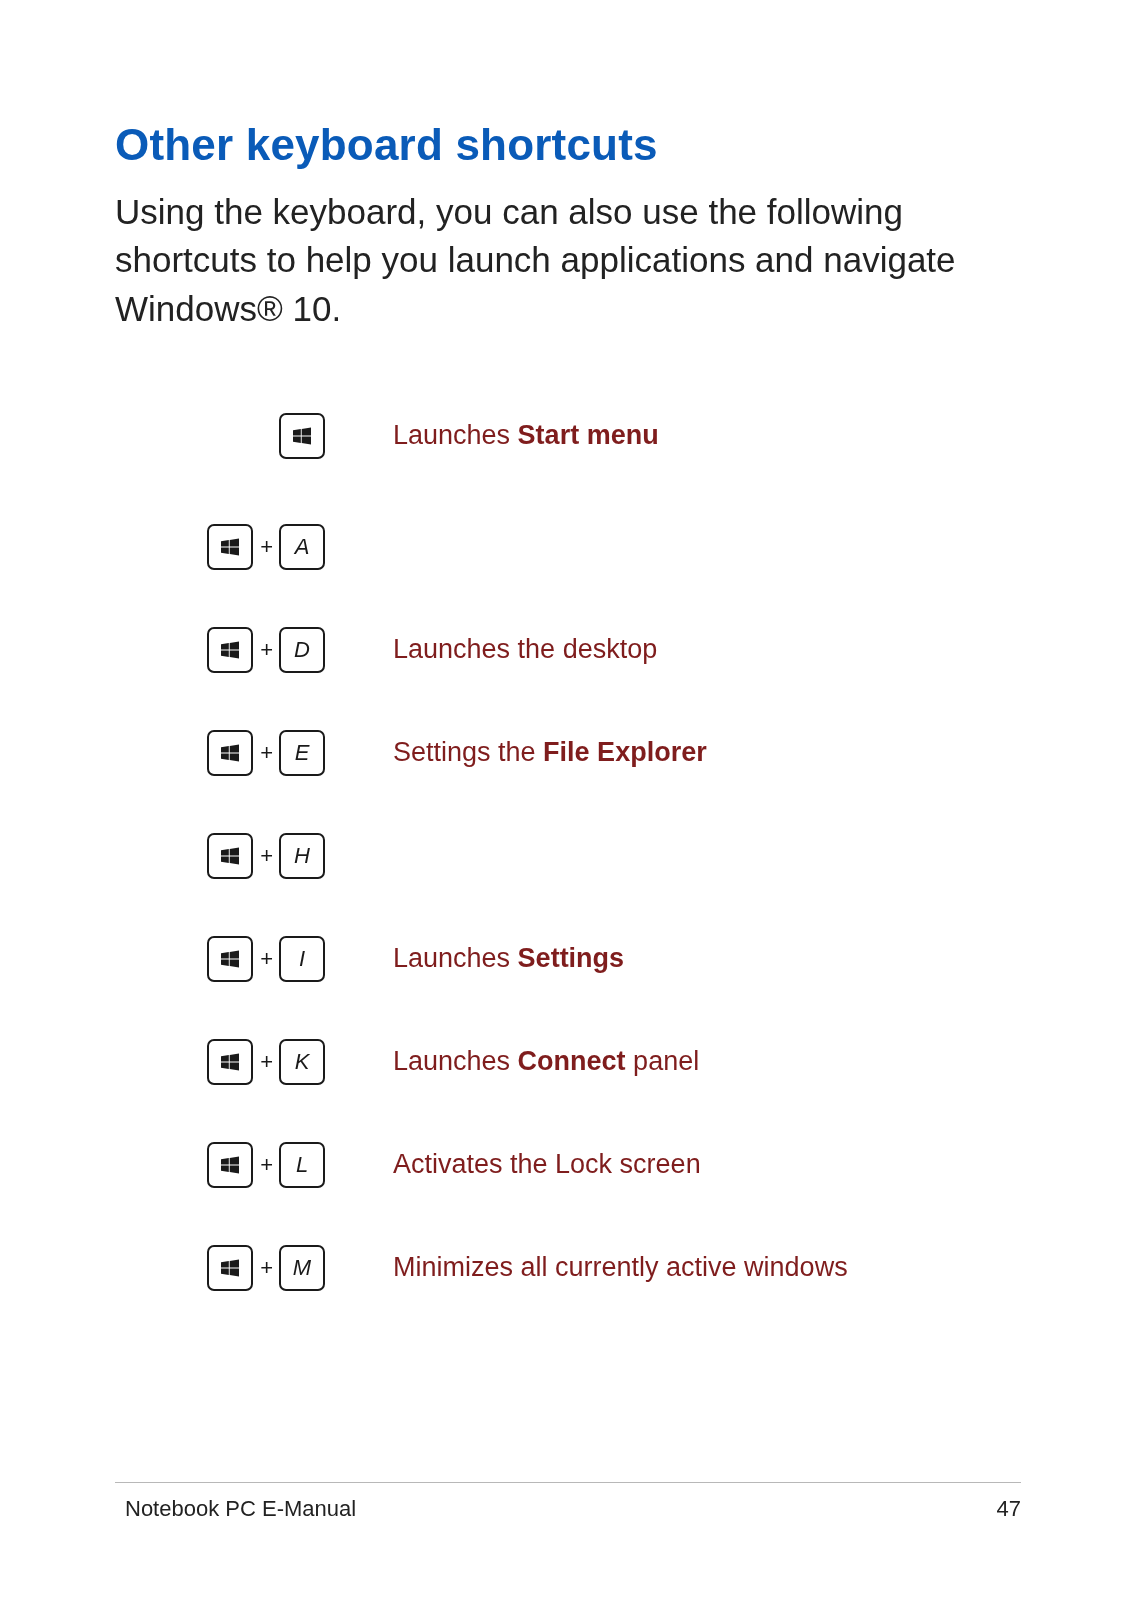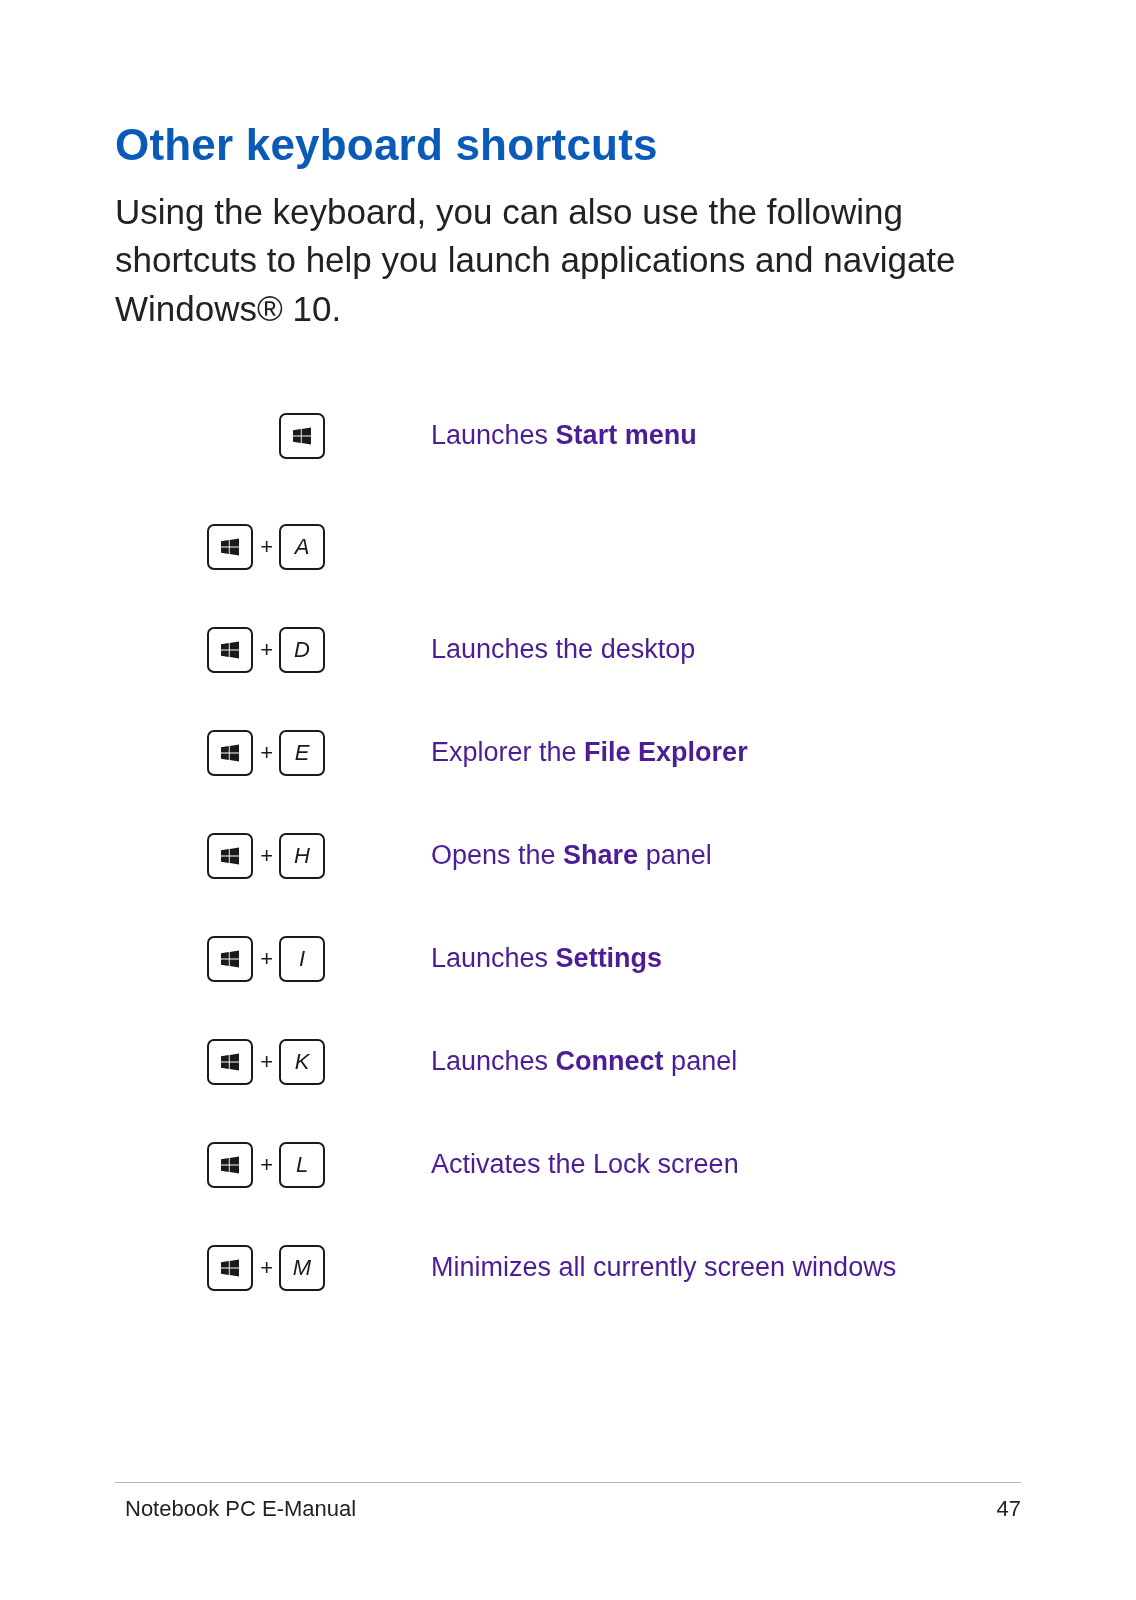--- a/index.html
+++ b/index.html
@@ -62,22 +62,22 @@
     font-size: 22px;
     margin: 0 6px 0 7px;
     color: #1a1a1a;
     line-height: 1;
   }
   .winlogo { width: 18px; height: 18px; }
   .winlogo svg { display: block; }
   .desc {
     font-size: 27px;
     line-height: 1.3;
-    color: #4c1d95;
-    padding-left: 106px;
+    color: #7f1d1d;
+    padding-left: 68px;
     flex: 1;
   }
   .desc b, .desc strong { font-weight: 700; }
   .footer-rule {
     position: absolute;
     left: 115px;
     right: 115px;
     bottom: 117px;
     border: 0;
     border-top: 1px solid #b8b8b8;
@@ -155,39 +155,36 @@
             <span class="winlogo">
               <svg viewBox="0 0 18 18" fill="#1a1a1a">
                 <path d="M0 3.2 L7.8 2.05 L7.8 8.55 L0 8.55 Z M8.7 1.92 L18 0.55 L18 8.55 L8.7 8.55 Z M0 9.45 L7.8 9.45 L7.8 15.95 L0 14.8 Z M8.7 9.45 L18 9.45 L18 17.45 L8.7 16.08 Z"></path>
               </svg>
             </span>
           </span>
         <span class="plus">+</span>
         <span class="key">E</span>
       </div>
       <div class="desc">
-        <span>Explorer the </span><b>File Explorer</b><span></span>
+        <span>Settings the </span><b>File Explorer</b><span></span>
       </div>
     </div>
 
     <div class="row">
       <div class="keys">
         <span class="key">
             <span class="winlogo">
               <svg viewBox="0 0 18 18" fill="#1a1a1a">
                 <path d="M0 3.2 L7.8 2.05 L7.8 8.55 L0 8.55 Z M8.7 1.92 L18 0.55 L18 8.55 L8.7 8.55 Z M0 9.45 L7.8 9.45 L7.8 15.95 L0 14.8 Z M8.7 9.45 L18 9.45 L18 17.45 L8.7 16.08 Z"></path>
               </svg>
             </span>
           </span>
         <span class="plus">+</span>
         <span class="key">H</span>
       </div>
-      <div class="desc">
-        <span>Opens the </span><b>Share</b><span> panel</span>
-      </div>
     </div>
 
     <div class="row">
       <div class="keys">
         <span class="key">
             <span class="winlogo">
               <svg viewBox="0 0 18 18" fill="#1a1a1a">
                 <path d="M0 3.2 L7.8 2.05 L7.8 8.55 L0 8.55 Z M8.7 1.92 L18 0.55 L18 8.55 L8.7 8.55 Z M0 9.45 L7.8 9.45 L7.8 15.95 L0 14.8 Z M8.7 9.45 L18 9.45 L18 17.45 L8.7 16.08 Z"></path>
               </svg>
             </span>
@@ -240,21 +237,21 @@
             <span class="winlogo">
               <svg viewBox="0 0 18 18" fill="#1a1a1a">
                 <path d="M0 3.2 L7.8 2.05 L7.8 8.55 L0 8.55 Z M8.7 1.92 L18 0.55 L18 8.55 L8.7 8.55 Z M0 9.45 L7.8 9.45 L7.8 15.95 L0 14.8 Z M8.7 9.45 L18 9.45 L18 17.45 L8.7 16.08 Z"></path>
               </svg>
             </span>
           </span>
         <span class="plus">+</span>
         <span class="key">M</span>
       </div>
       <div class="desc">
-        <span>Minimizes all currently screen windows</span><b></b><span></span>
+        <span>Minimizes all currently active windows</span><b></b><span></span>
       </div>
     </div>
 
   </div>
 </div>
 
 <hr class="footer-rule">
 <div class="footer">
   <span>Notebook PC E-Manual</span>
   <span>47</span>

